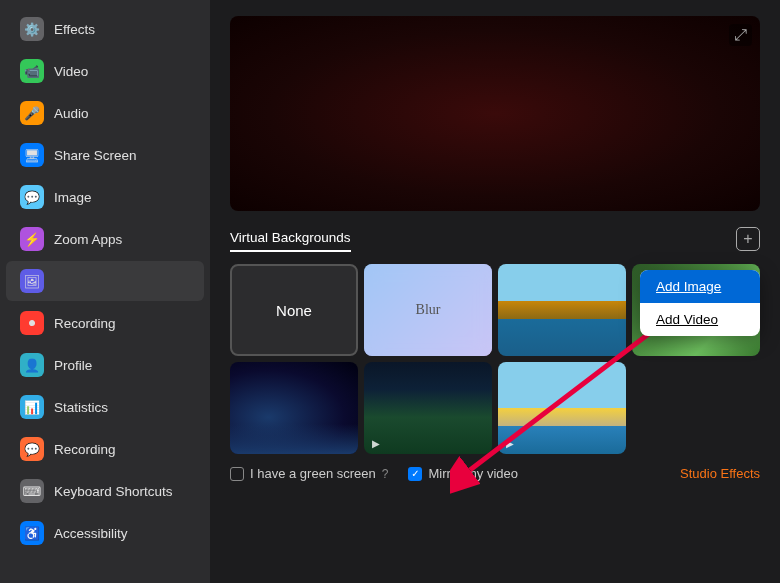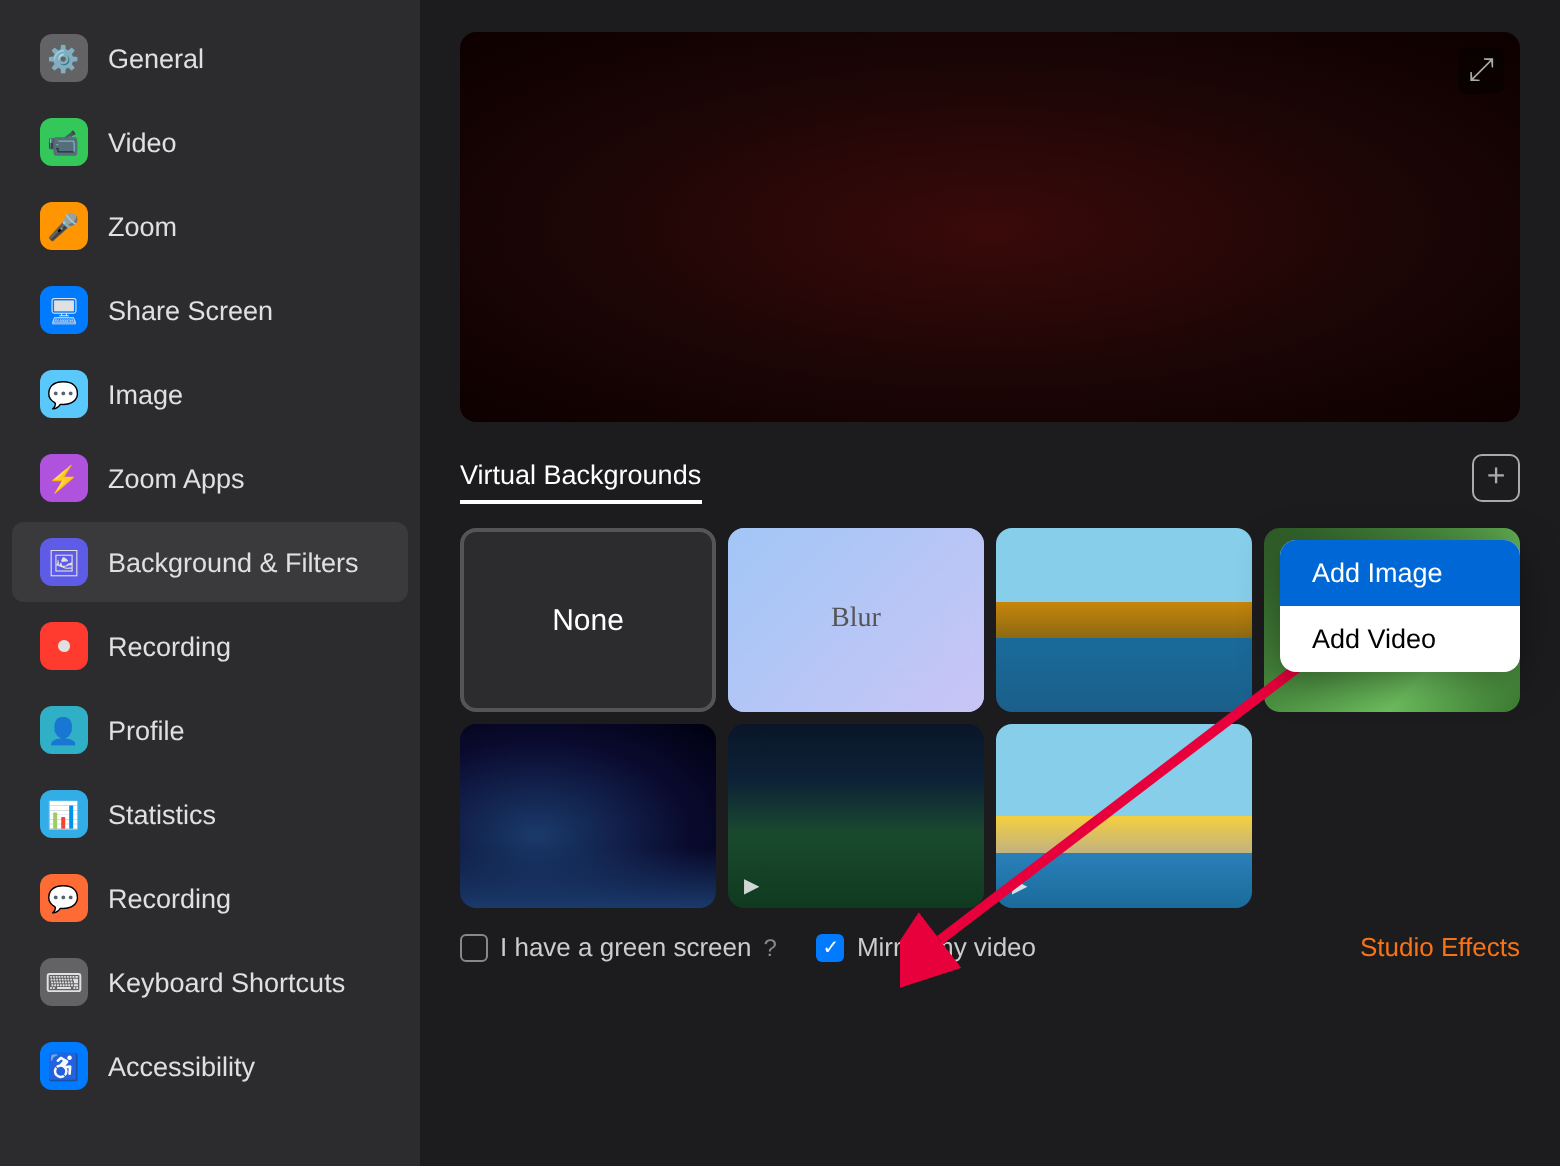--- a/index.html
+++ b/index.html
@@ -140,20 +140,21 @@
       overflow: hidden;
       z-index: 100;
       box-shadow: 0 4px 20px rgba(0,0,0,0.4);
       min-width: 120px;
     }
     .dropdown-item {
       padding: 9px 16px;
       font-size: 13.5px;
       cursor: pointer;
       color: #000;
+      text-decoration: underline;
     }
     .dropdown-item.highlighted {
       background: #0068d6;
       color: #fff;
     }
 
     
     .bg-grid {
       display: grid;
       grid-template-columns: repeat(4, 1fr);
@@ -303,45 +304,44 @@
     .sidebar::-webkit-scrollbar { width: 4px; }
     .sidebar::-webkit-scrollbar-track { background: transparent; }
     .sidebar::-webkit-scrollbar-thumb { background: #555; border-radius: 2px; }
   </style>
 </head>
 <body>
 
 <div class="sidebar">
   <div class="sidebar-item">
     <div class="sidebar-icon icon-gray">⚙️</div>
-    <span>General</span>
+    <span>Effects</span>
   </div>
   <div class="sidebar-item">
     <div class="sidebar-icon icon-green">📹</div>
     <span>Video</span>
   </div>
   <div class="sidebar-item">
     <div class="sidebar-icon icon-orange">🎤</div>
-    <span>Zoom</span>
+    <span>Audio</span>
   </div>
   <div class="sidebar-item">
     <div class="sidebar-icon icon-blue">🖥</div>
     <span>Share Screen</span>
   </div>
   <div class="sidebar-item">
     <div class="sidebar-icon icon-teal">💬</div>
     <span>Image</span>
   </div>
   <div class="sidebar-item">
     <div class="sidebar-icon icon-purple">⚡</div>
     <span>Zoom Apps</span>
   </div>
   <div class="sidebar-item active">
     <div class="sidebar-icon icon-bg-filters">🖼</div>
-    <span>Background &amp; Filters</span>
   </div>
   <div class="sidebar-item">
     <div class="sidebar-icon icon-recording">⏺</div>
     <span>Recording</span>
   </div>
   <div class="sidebar-item">
     <div class="sidebar-icon icon-profile">👤</div>
     <span>Profile</span>
   </div>
   <div class="sidebar-item">

